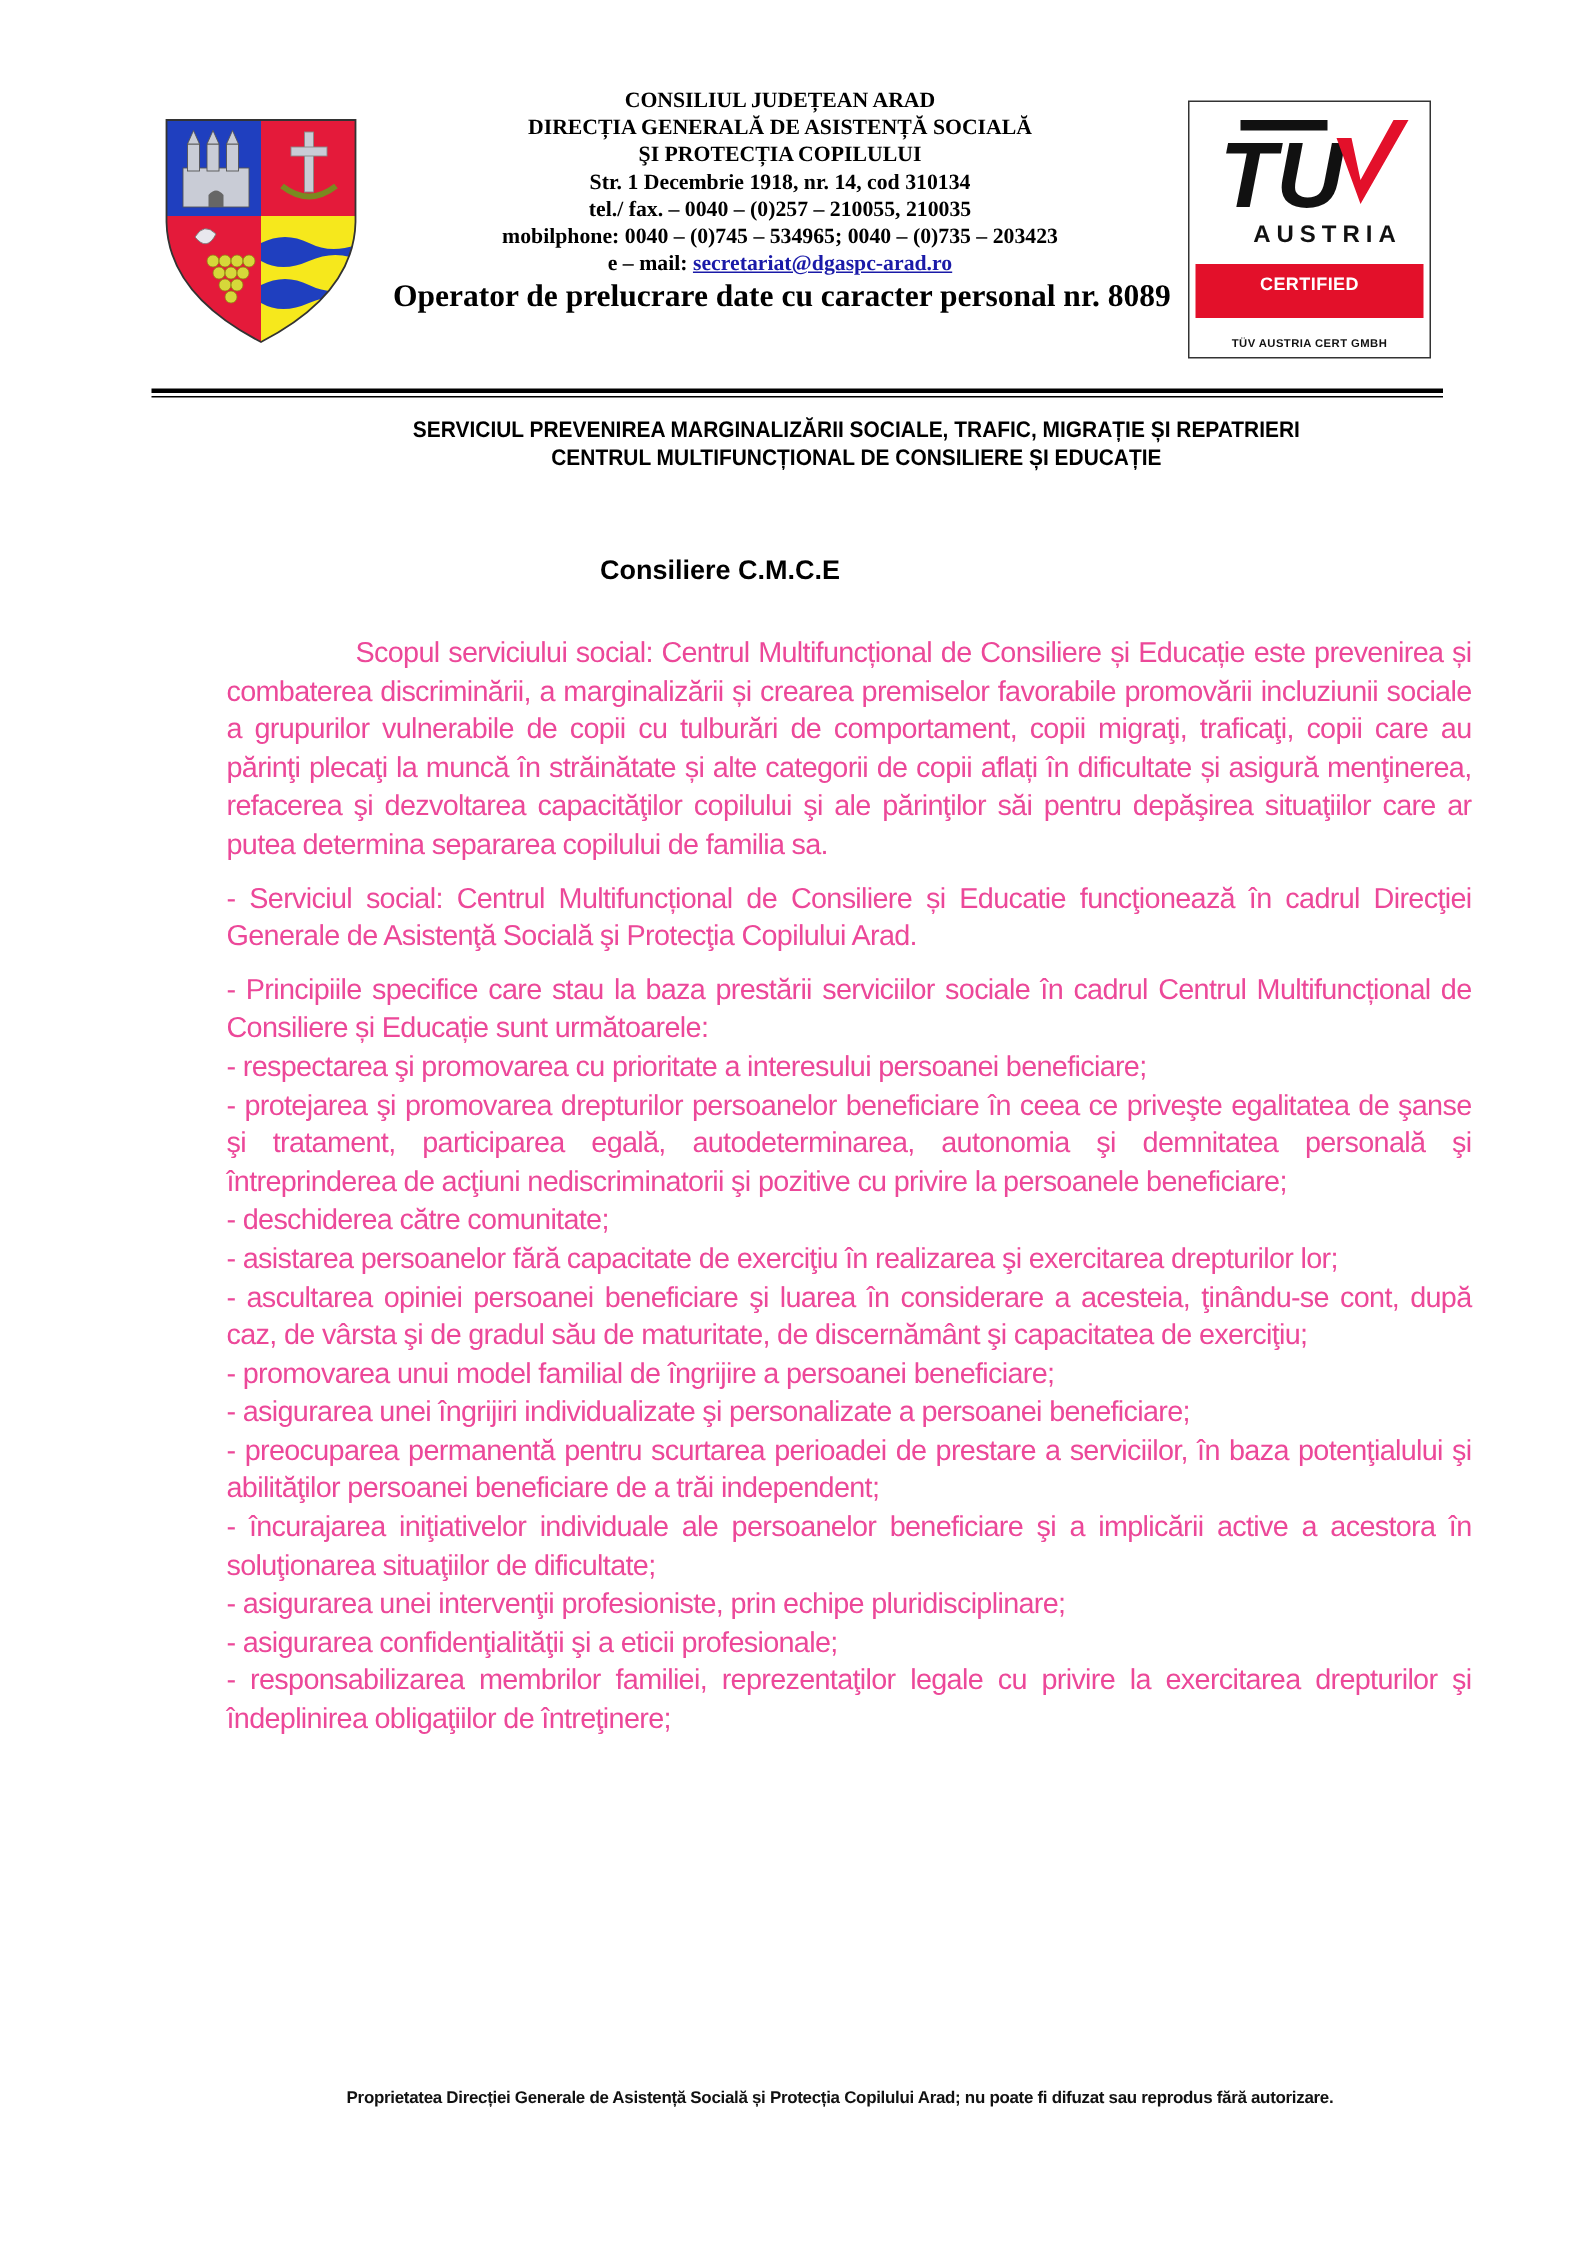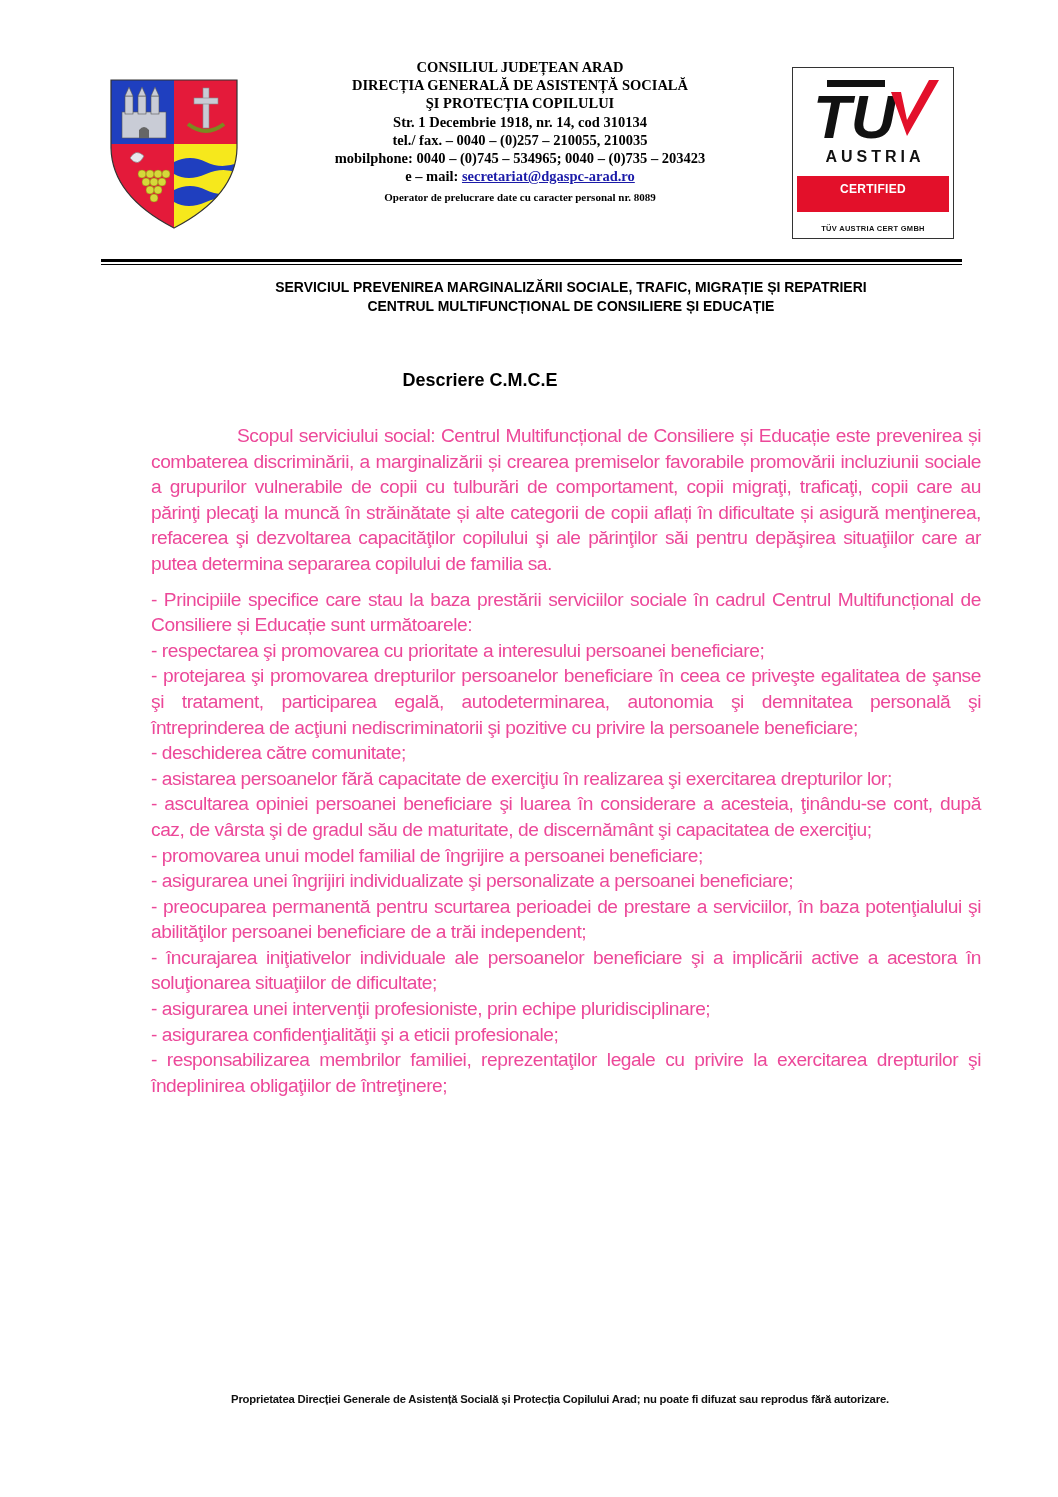--- a/index.html
+++ b/index.html
@@ -3,27 +3,27 @@
 <meta charset="utf-8">
 <style>
   html, body { margin: 0; padding: 0; background: #ffffff; }
   body { width: 1058px; height: 1497px; position: relative; overflow: hidden; color: #000; }
 
   .header { position: absolute; left: 0; top: 0; width: 1058px; height: 260px; }
   .crest { position: absolute; left: 108px; top: 78px; width: 132px; height: 152px; }
   .letterhead { position: absolute; left: 262px; top: 58px; width: 516px; text-align: center;
     font-family: "Liberation Serif", "DejaVu Serif", serif; font-weight: bold; color: #000; }
   .letterhead .lh-line { font-size: 14.5px; line-height: 18.2px; white-space: nowrap; }
-  .letterhead .lh-operator { font-size: 11px; line-height: 20px; margin-top: 2px; white-space: nowrap; }
+  .letterhead .lh-operator { font-size: 21px; line-height: 20px; margin-top: 2px; white-space: nowrap; }
   .letterhead a { color: #1a1aa8; text-decoration: underline; }
 
   .tuv { position: absolute; left: 792px; top: 67px; width: 162px; height: 172px;
     border: 1.5px solid #333; box-sizing: border-box; background: #fff; font-family: "Liberation Sans", "DejaVu Sans", sans-serif; }
   .tuv-logo { position: absolute; left: 0; top: 6px; width: 100%; height: 70px; }
-  .tuv-austria { position: absolute; left: 2px; top: 80px; width: 100%; text-align: center;
+  .tuv-austria { position: absolute; left: 12px; top: 80px; width: 100%; text-align: center;
     font-weight: bold; font-size: 16px; letter-spacing: 4px; color: #111; }
   .tuv-red { position: absolute; left: 4px; top: 108px; width: 152px; height: 36px; background: #e3102a; color: #fff; text-align: center; }
   .tuv-cert { font-weight: bold; font-size: 12px; margin-top: 6px; letter-spacing: 0.3px; }
   .tuv-iso { font-weight: bold; font-size: 7.5px; line-height: 9px; margin-top: 15px; }
   .tuv-no { font-weight: bold; font-size: 7.2px; line-height: 9px; }
   .tuv-foot { position: absolute; left: 0; top: 156px; width: 100%; text-align: center; font-weight: bold; font-size: 7.5px; color: #111; letter-spacing: 0.3px; }
 
   .rule { position: absolute; left: 101px; width: 861px; background: #000; }
   .rule.r1 { top: 259px; height: 3px; }
   .rule.r2 { top: 264px; height: 1px; }
@@ -129,24 +129,25 @@
 </div>
 
 <div class="rule r1"></div>
 <div class="rule r2"></div>
 
 <div class="service">
   <div>SERVICIUL PREVENIREA MARGINALIZĂRII SOCIALE, TRAFIC, MIGRAȚIE ȘI REPATRIERI</div>
   <div>CENTRUL MULTIFUNCȚIONAL DE CONSILIERE ȘI EDUCAȚIE</div>
 </div>
 
-<div class="doc-title">Descriere C.M.C.E</div>
+<div class="doc-title">Consiliere C.M.C.E</div>
 
 <div class="body">
   <p class="lead">Scopul serviciului social: Centrul Multifuncțional de Consiliere și Educație este prevenirea și combaterea discriminării, a marginalizării și crearea premiselor favorabile promovării incluziunii sociale a grupurilor vulnerabile de copii cu tulburări de comportament, copii migraţi, traficaţi, copii care au părinţi plecaţi la muncă în străinătate și alte categorii de copii aflați în dificultate și asigură menţinerea, refacerea şi dezvoltarea capacităţilor copilului şi ale părinţilor săi pentru depăşirea situaţiilor care ar putea determina separarea copilului de familia sa.</p>
+  <p class="gap"> - Serviciul social: Centrul Multifuncțional de Consiliere și Educatie funcţionează în cadrul Direcţiei Generale de Asistenţă Socială şi Protecţia Copilului Arad.</p>
   <p class="gap"> - Principiile specifice care stau la baza prestării serviciilor sociale în cadrul Centrul Multifuncțional de Consiliere și Educație sunt următoarele:</p>
   <p class="dash">- respectarea şi promovarea cu prioritate a interesului persoanei beneficiare;</p>
   <p class="dash">- protejarea şi promovarea drepturilor persoanelor beneficiare în ceea ce priveşte egalitatea de şanse şi tratament, participarea egală, autodeterminarea, autonomia şi demnitatea personală şi întreprinderea de acţiuni nediscriminatorii şi pozitive cu privire la persoanele beneficiare;</p>
   <p class="dash">- deschiderea către comunitate;</p>
   <p class="dash">- asistarea persoanelor fără capacitate de exerciţiu în realizarea şi exercitarea drepturilor lor;</p>
   <p class="dash">- ascultarea opiniei persoanei beneficiare şi luarea în considerare a acesteia, ţinându-se cont, după caz, de vârsta şi de gradul său de maturitate, de discernământ şi capacitatea de exerciţiu;</p>
   <p class="dash">- promovarea unui model familial de îngrijire a persoanei beneficiare;</p>
   <p class="dash">- asigurarea unei îngrijiri individualizate şi personalizate a persoanei beneficiare;</p>
   <p class="dash">- preocuparea permanentă pentru scurtarea perioadei de prestare a serviciilor, în baza potenţialului şi abilităţilor persoanei beneficiare de a trăi independent;</p>
   <p class="dash">- încurajarea iniţiativelor individuale ale persoanelor beneficiare şi a implicării active a acestora în soluţionarea situaţiilor de dificultate;</p>

